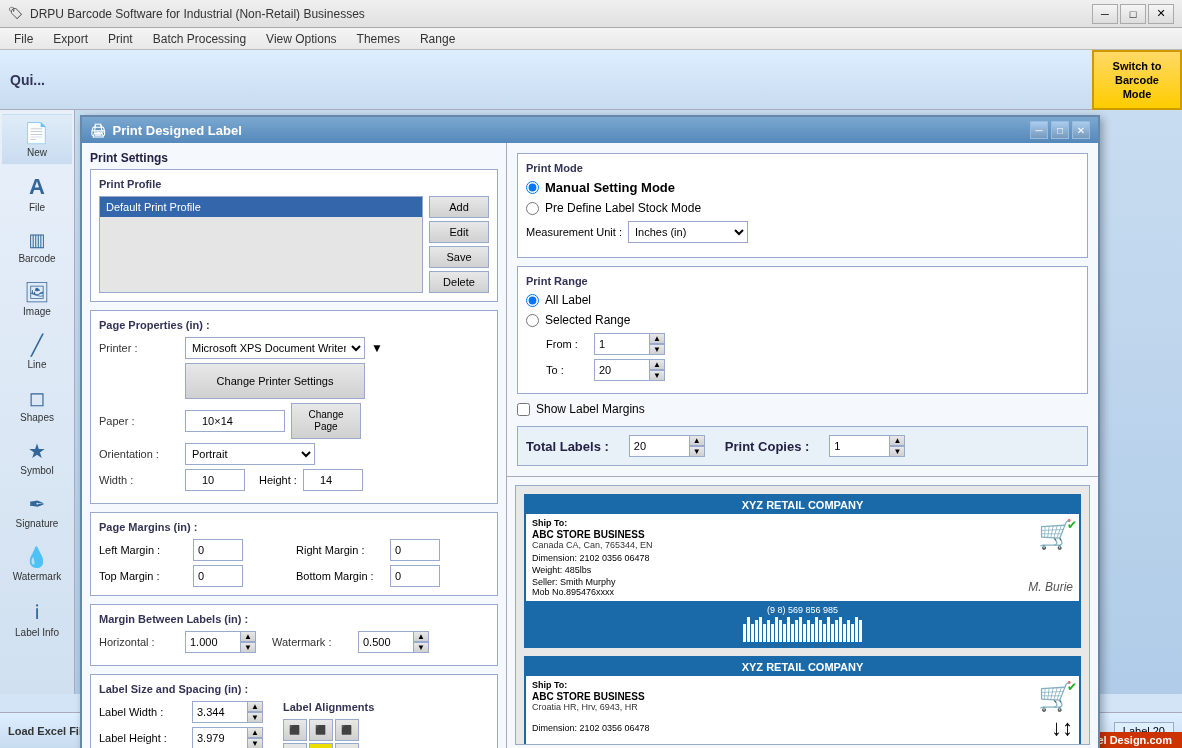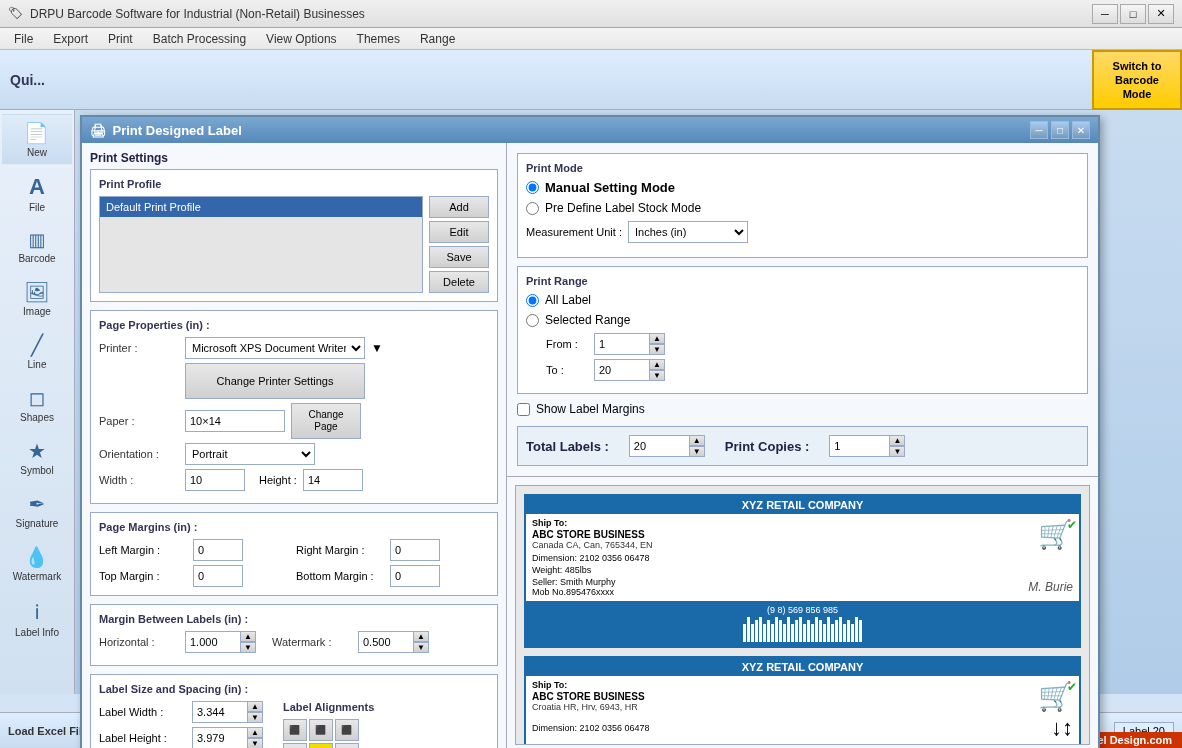--- a/index.html
+++ b/index.html
@@ -40,21 +40,21 @@
 
     .profile-area { display: flex; gap: 6px; }
     .profile-list { flex: 1; border: 1px solid #99aacc; background: #e5e5e5; min-height: 80px; }
     .profile-item { padding: 4px 6px; background: #3366aa; color: white; font-size: 11px; cursor: pointer; }
     .profile-buttons { display: flex; flex-direction: column; gap: 3px; }
     .profile-btn { width: 60px; height: 22px; background: linear-gradient(to bottom, #e8e8e8, #d0d0d0); border: 1px solid #99aacc; cursor: pointer; font-size: 11px; }
 
     .form-row { display: flex; align-items: center; margin-bottom: 4px; gap: 6px; }
     .form-label { font-size: 11px; color: #333; min-width: 80px; }
     .form-select { height: 22px; border: 1px solid #99aacc; font-size: 11px; background: white; padding: 0 2px; }
-    .form-input { height: 22px; border: 1px solid #99aacc; font-size: 11px; background: white; padding: 0 4px; }
+    .form-input { height: 22px; border: 1px solid #99aacc; font-size: 11px; background: white; padding: 0 16px; }
     .btn-change { background: linear-gradient(to bottom, #e8e8e8, #d0d0d0); border: 1px solid #99aacc; height: 36px; width: 120px; font-size: 11px; cursor: pointer; }
     .radio-row { display: flex; align-items: center; gap: 6px; margin-bottom: 6px; }
     .radio-row label { font-size: 12px; cursor: pointer; }
 
     .measure-row { display: flex; align-items: center; gap: 6px; margin-bottom: 6px; }
     .measure-label { font-size: 11px; }
 
     
     .margins-grid { display: grid; grid-template-columns: 1fr 1fr; gap: 4px; }
     .margin-field { display: flex; align-items: center; gap: 4px; }

